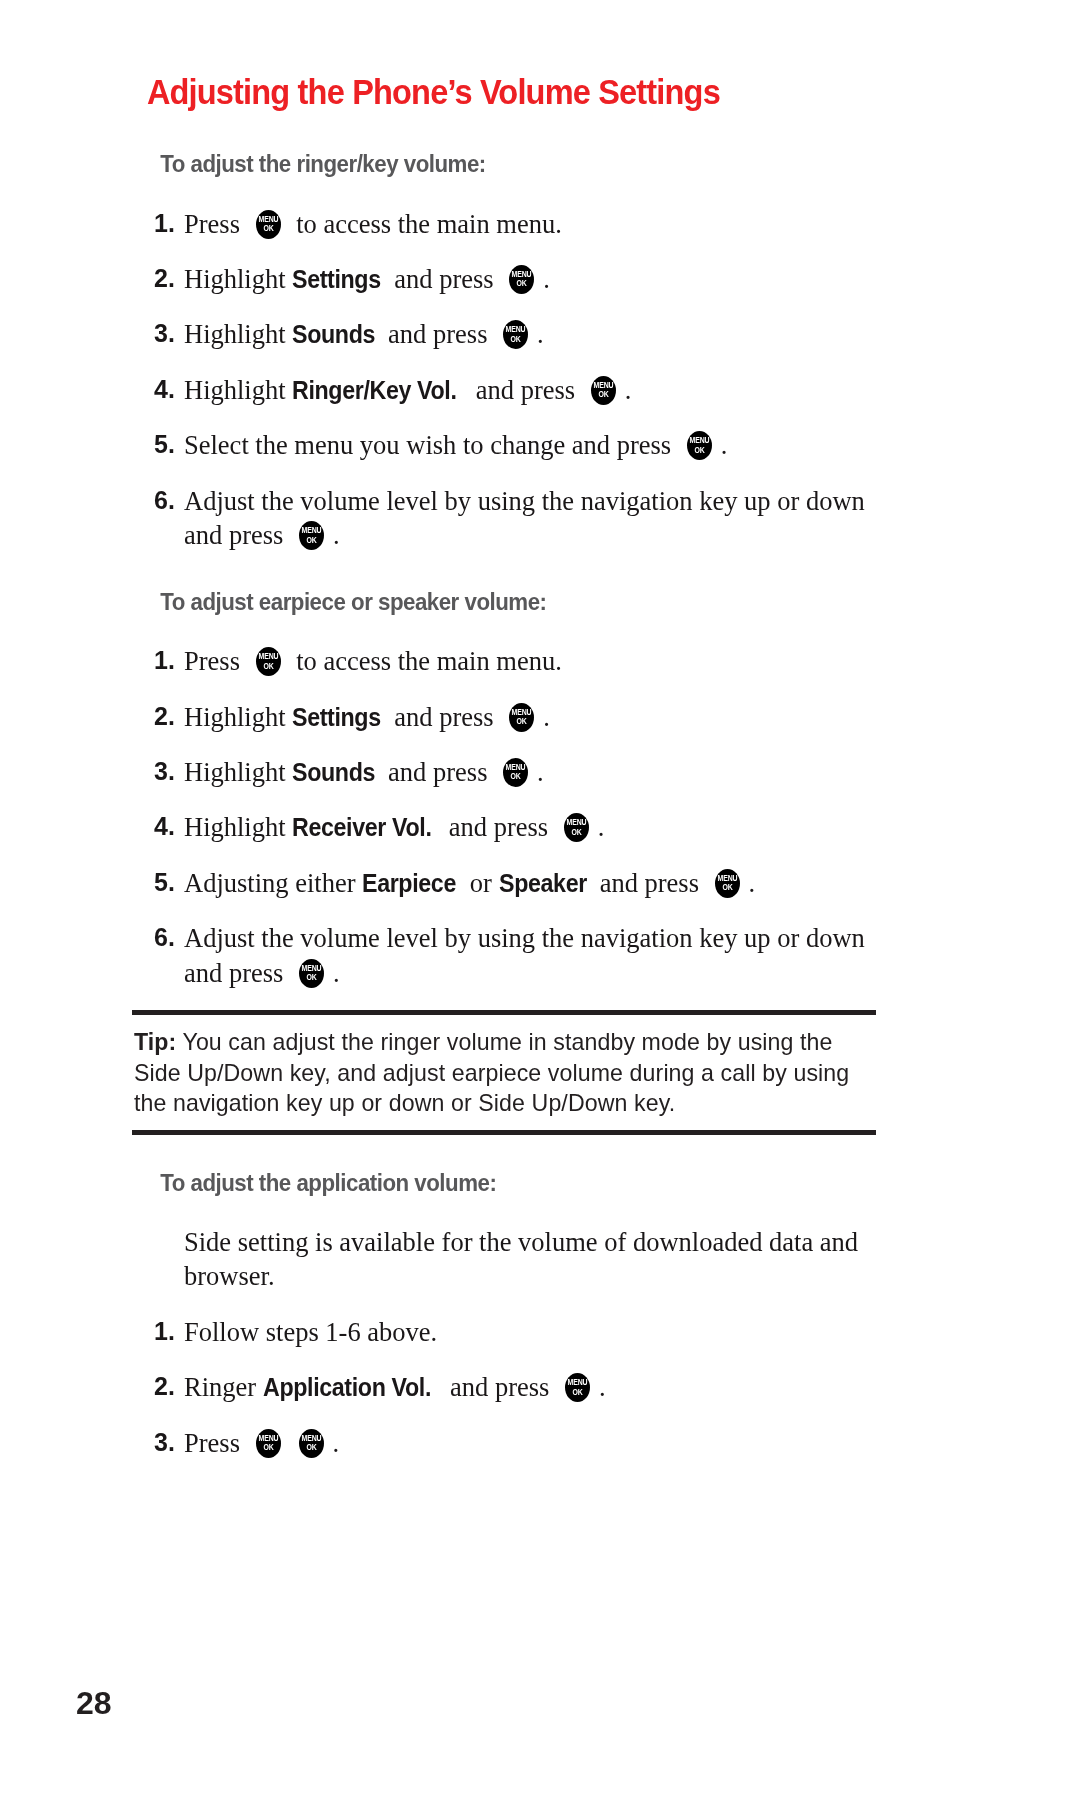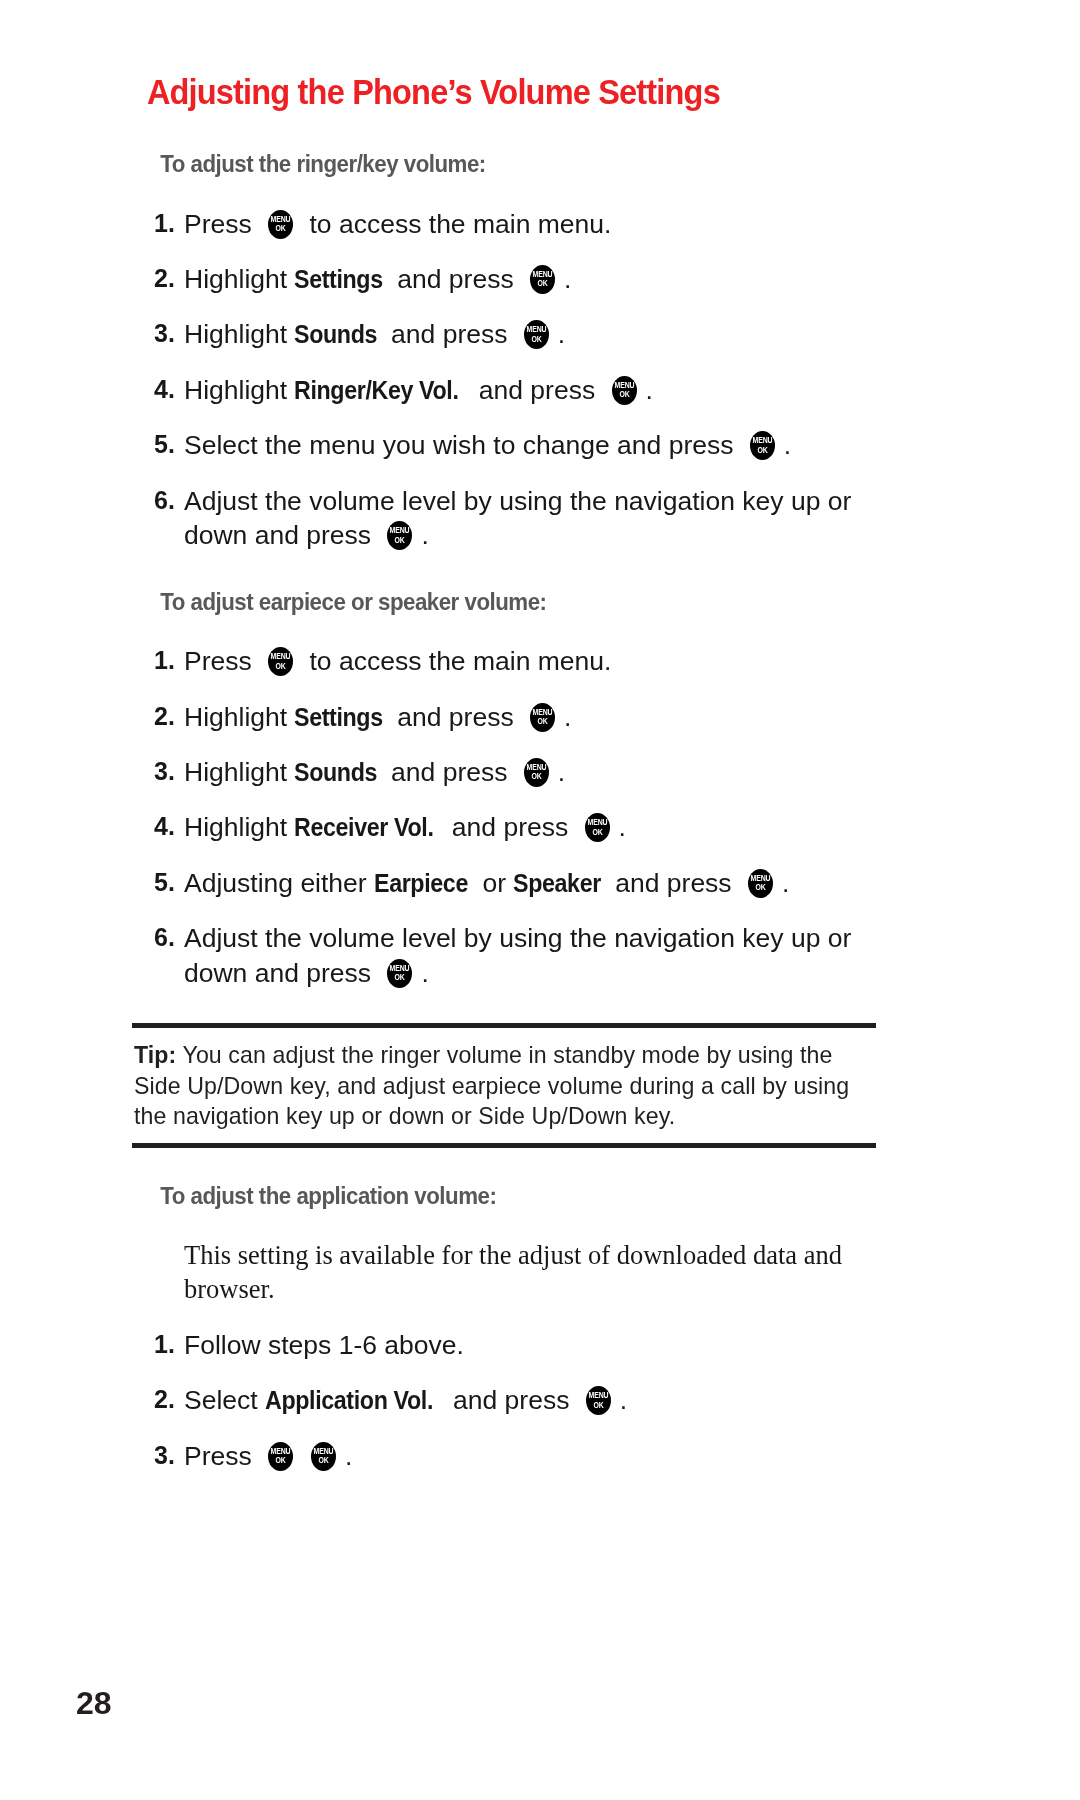--- a/index.html
+++ b/index.html
@@ -74,21 +74,21 @@
     position: absolute;
     left: 22px;
     top: 0;
     font-family: "Liberation Sans Narrow", "Liberation Sans", sans-serif;
     font-weight: bold;
     font-size: 25px;
     color: #1a1718;
   }
   .steps-group { padding-top: 9px; }
 
-  .plain { font-family: Liberation Sans, sans-serif; }
+  .plain { font-family: Liberation Serif, serif; }
 
   
   .emph {
     font-family: "Liberation Sans Narrow", "Liberation Sans", sans-serif;
     font-weight: bold;
     font-size: 25px;
     letter-spacing: -0.4px;
     display: inline-block;
     transform: scaleX(0.93);
     transform-origin: left center;
@@ -115,21 +115,21 @@
     font-family: "Liberation Sans Narrow", "Liberation Sans", sans-serif;
     font-weight: bold;
     line-height: 1;
     letter-spacing: -0.2px;
   }
   .menukey .k-menu { top: 6px;  font-size: 8.2px; transform: scaleX(0.85); }
   .menukey .k-ok   { top: 15.5px; font-size: 8.2px; transform: scaleX(0.85); }
 
   
   .tipbox {
-    margin-top: 33px;
+    margin-top: 20px;
     padding-left: 0;
   }
   .tip-rule {
     height: 5px;
     background: #231f20;
     width: 744px;
   }
   .tip-body {
     font-family: "Liberation Sans Narrow", "Liberation Sans", sans-serif;
     font-size: 24px;
@@ -189,25 +189,25 @@
 
     <div class="tipbox">
       <div class="tip-rule"></div>
       <div class="tip-body"><span class="tip-label">Tip:</span><span> You can adjust the ringer volume in standby mode by using the Side Up/Down key, and adjust earpiece volume during a call by using the navigation key up or down or Side Up/Down key.</span></div>
       <div class="tip-rule"></div>
     </div>
 
     <div class="sub-head sub-head-3">To adjust the application volume:</div>
     <div class="steps-group">
       <ol class="steps">
-        <li style="padding-left:52px;">This setting is available for the adjust of downloaded data and browser.</li>
+        <li style="padding-left:52px;">Side setting is available for the volume of downloaded data and browser.</li>
       </ol>
       <ol class="steps">
           <li><span class="num">1.</span><span class="plain">Follow steps 1-6 above.</span></li>
-          <li><span class="num">2.</span><span class="plain">Select </span><span class="emph">Application Vol.</span><span class="plain"> and press </span><span class="menukey"><span class="k-menu">MENU</span><span class="k-ok">OK</span></span><span class="plain">.</span></li>
+          <li><span class="num">2.</span><span class="plain">Ringer </span><span class="emph">Application Vol.</span><span class="plain"> and press </span><span class="menukey"><span class="k-menu">MENU</span><span class="k-ok">OK</span></span><span class="plain">.</span></li>
           <li><span class="num">3.</span><span class="plain">Press </span><span class="menukey"><span class="k-menu">MENU</span><span class="k-ok">OK</span></span><span class="menukey"><span class="k-menu">MENU</span><span class="k-ok">OK</span></span><span class="plain">.</span></li>
         </ol>
     </div>
 
   </div>
 
   <div class="page-number">28</div>
 </div>
 
 </body></html>

